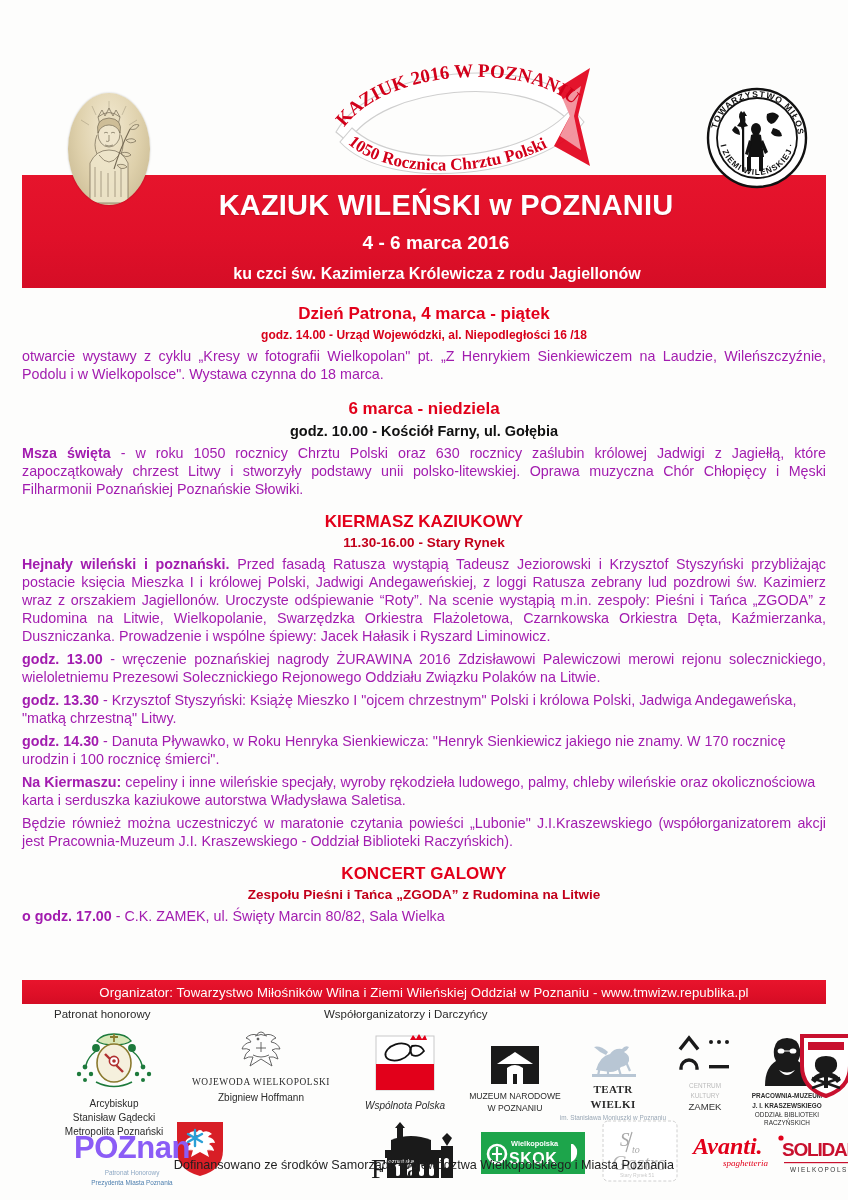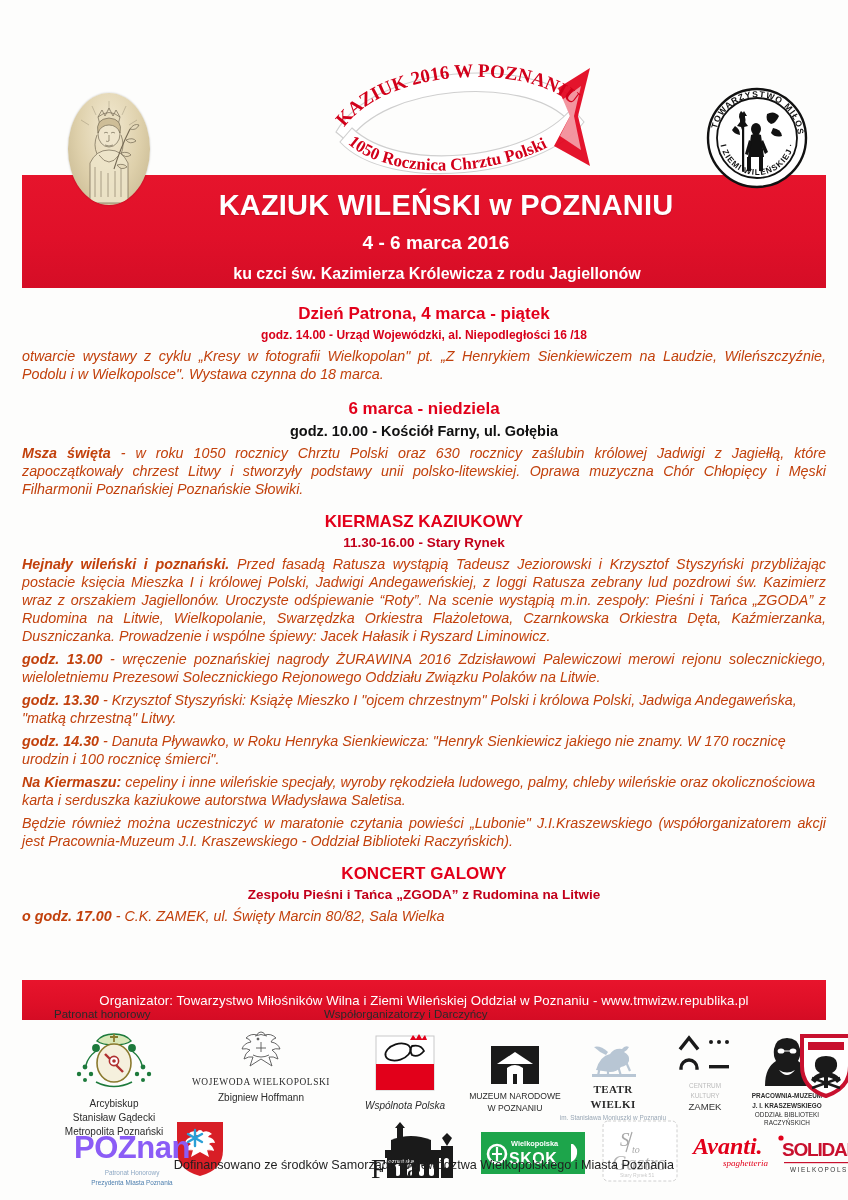--- a/index.html
+++ b/index.html
@@ -133,35 +133,34 @@
     color: #c2001a;
     font-weight: bold;
     font-size: 13.5px;
     margin-top: 3px;
   }
   p.body {
     font-size: 14.3px;
     line-height: 1.26;
     margin: 5px 0 0 0;
     text-align: justify;
-    color: #c2410c;
-    font-style: italic;
+    color: #a21caf;
   }
   p.body.nojust { text-align: left; }
   .b { font-weight: bold; }
   .gap-md { }
   .gap-sm { margin-top: 11px; }
 
   
   .org-bar {
     position: absolute;
     left: 22px;
     right: 22px;
     top: 980px;
-    height: 40px;
+    height: 24px;
     background: linear-gradient(180deg, #e8142c 0%, #de0f27 60%, #d40c24 100%);
     color: #fff;
     font-size: 13.2px;
     display: flex;
     align-items: center;
     justify-content: center;
     letter-spacing: 0.1px;
   }
 
   

